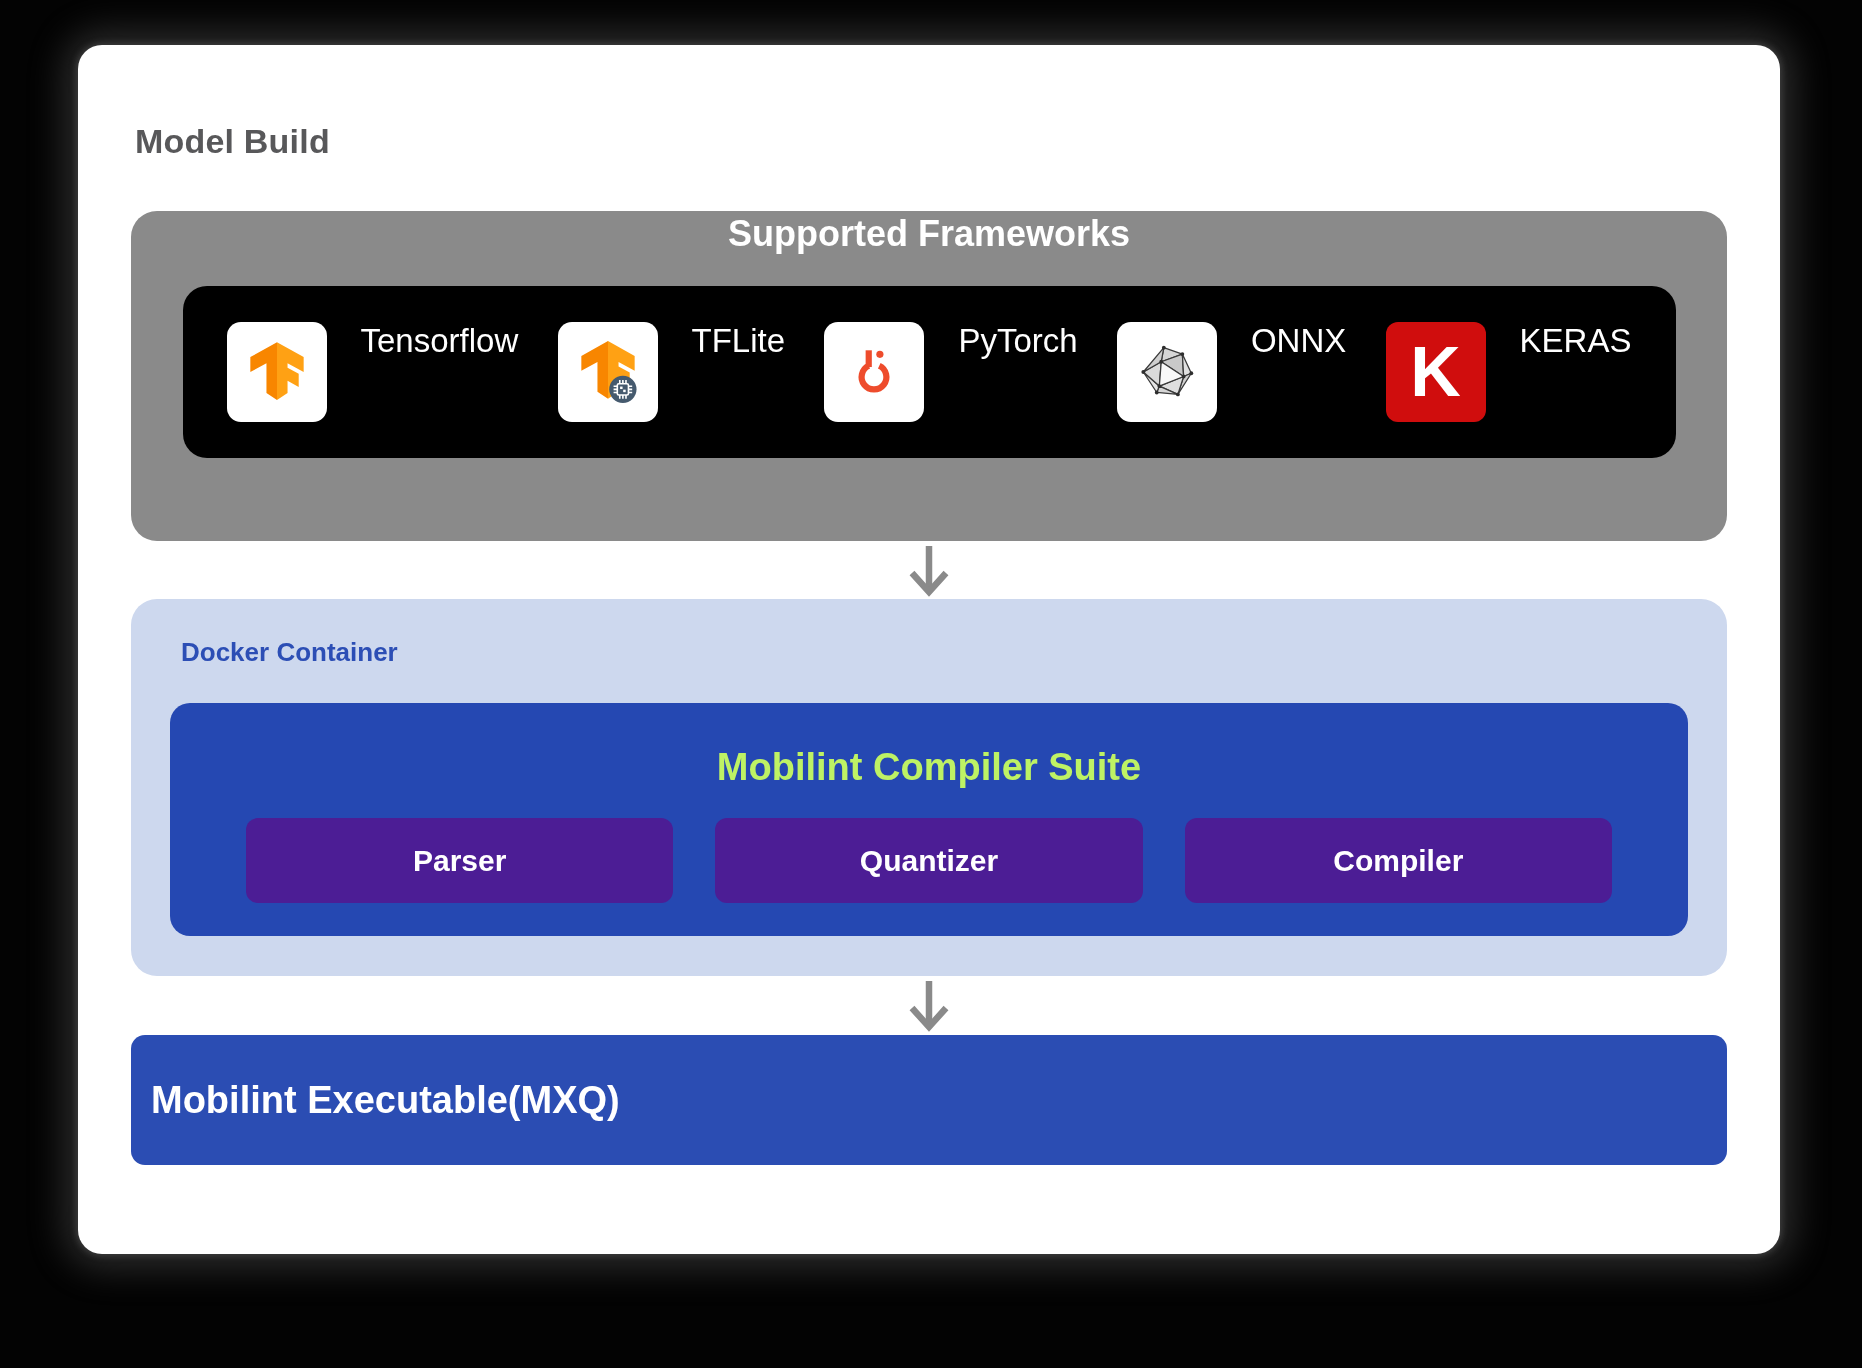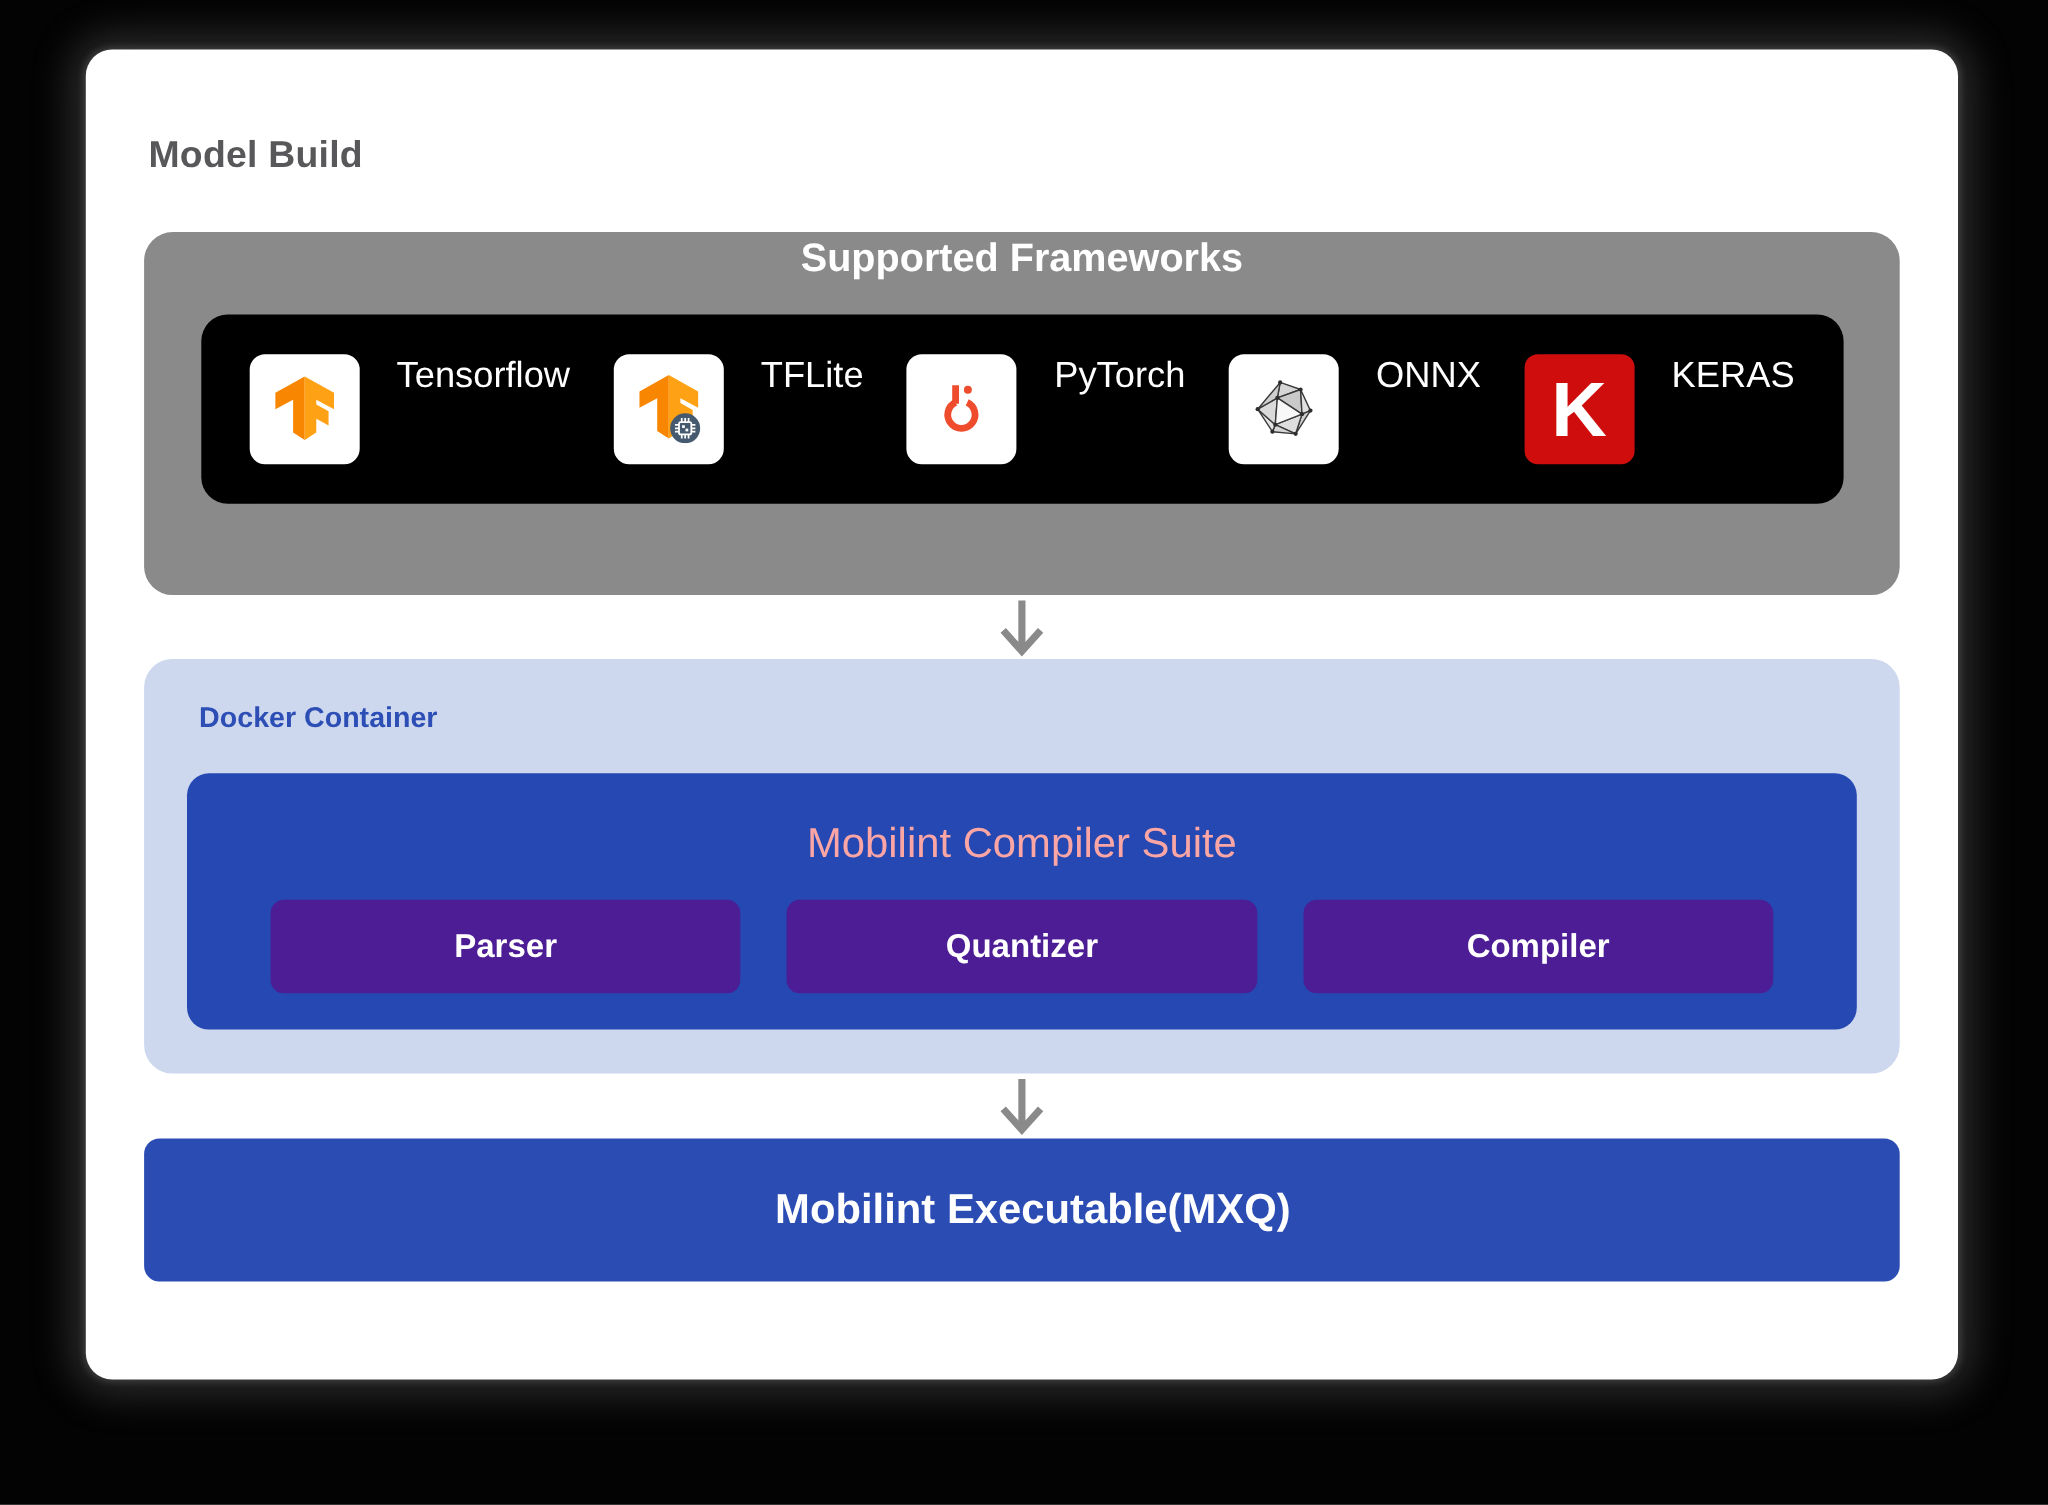--- a/index.html
+++ b/index.html
@@ -103,24 +103,24 @@
   .suite-box {
     width: 1518px;
     height: 233px;
     margin: 32px auto 0;
     background: #2548b2;
     border-radius: 20px;
     padding-top: 40px;
   }
   .suite-title {
     text-align: center;
-    color: #fca5a5;
+    color: #bef264;
     font-size: 38px;
     line-height: 48px;
-    font-weight: normal;
+    font-weight: bold;
   }
   .stages-row {
     display: flex;
     gap: 42px;
     padding: 0 76px;
     margin-top: 27px;
   }
   .stage-box {
     flex: 1;
     height: 85px;
@@ -135,21 +135,20 @@
   }
   
   .exec-box {
     width: 1596px;
     height: 130px;
     margin: 1px auto 0;
     background: #2b4db3;
     border-radius: 14px;
     display: flex;
     align-items: center;
-    justify-content: center;
     padding-left: 20px;
   }
   .exec-label {
     color: #ffffff;
     font-size: 38px;
     font-weight: bold;
   }
 </style>
 </head>
 <body>

